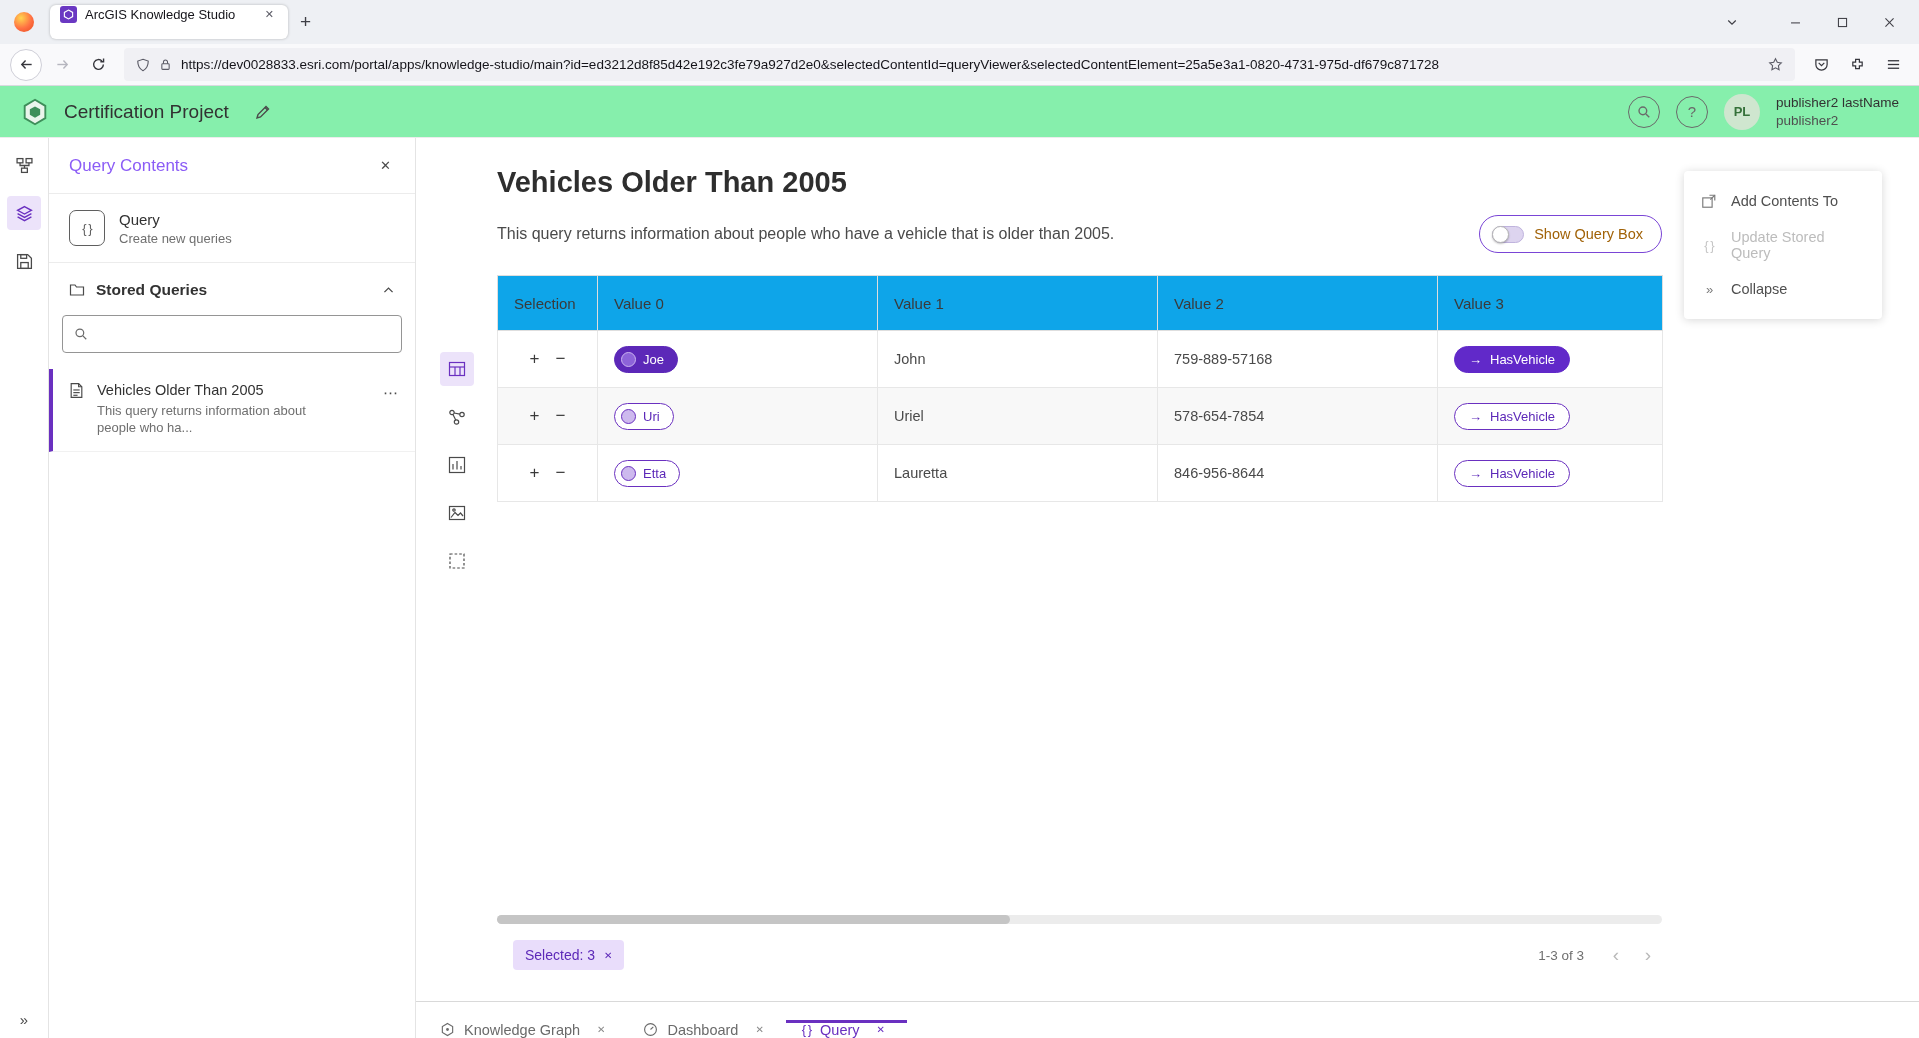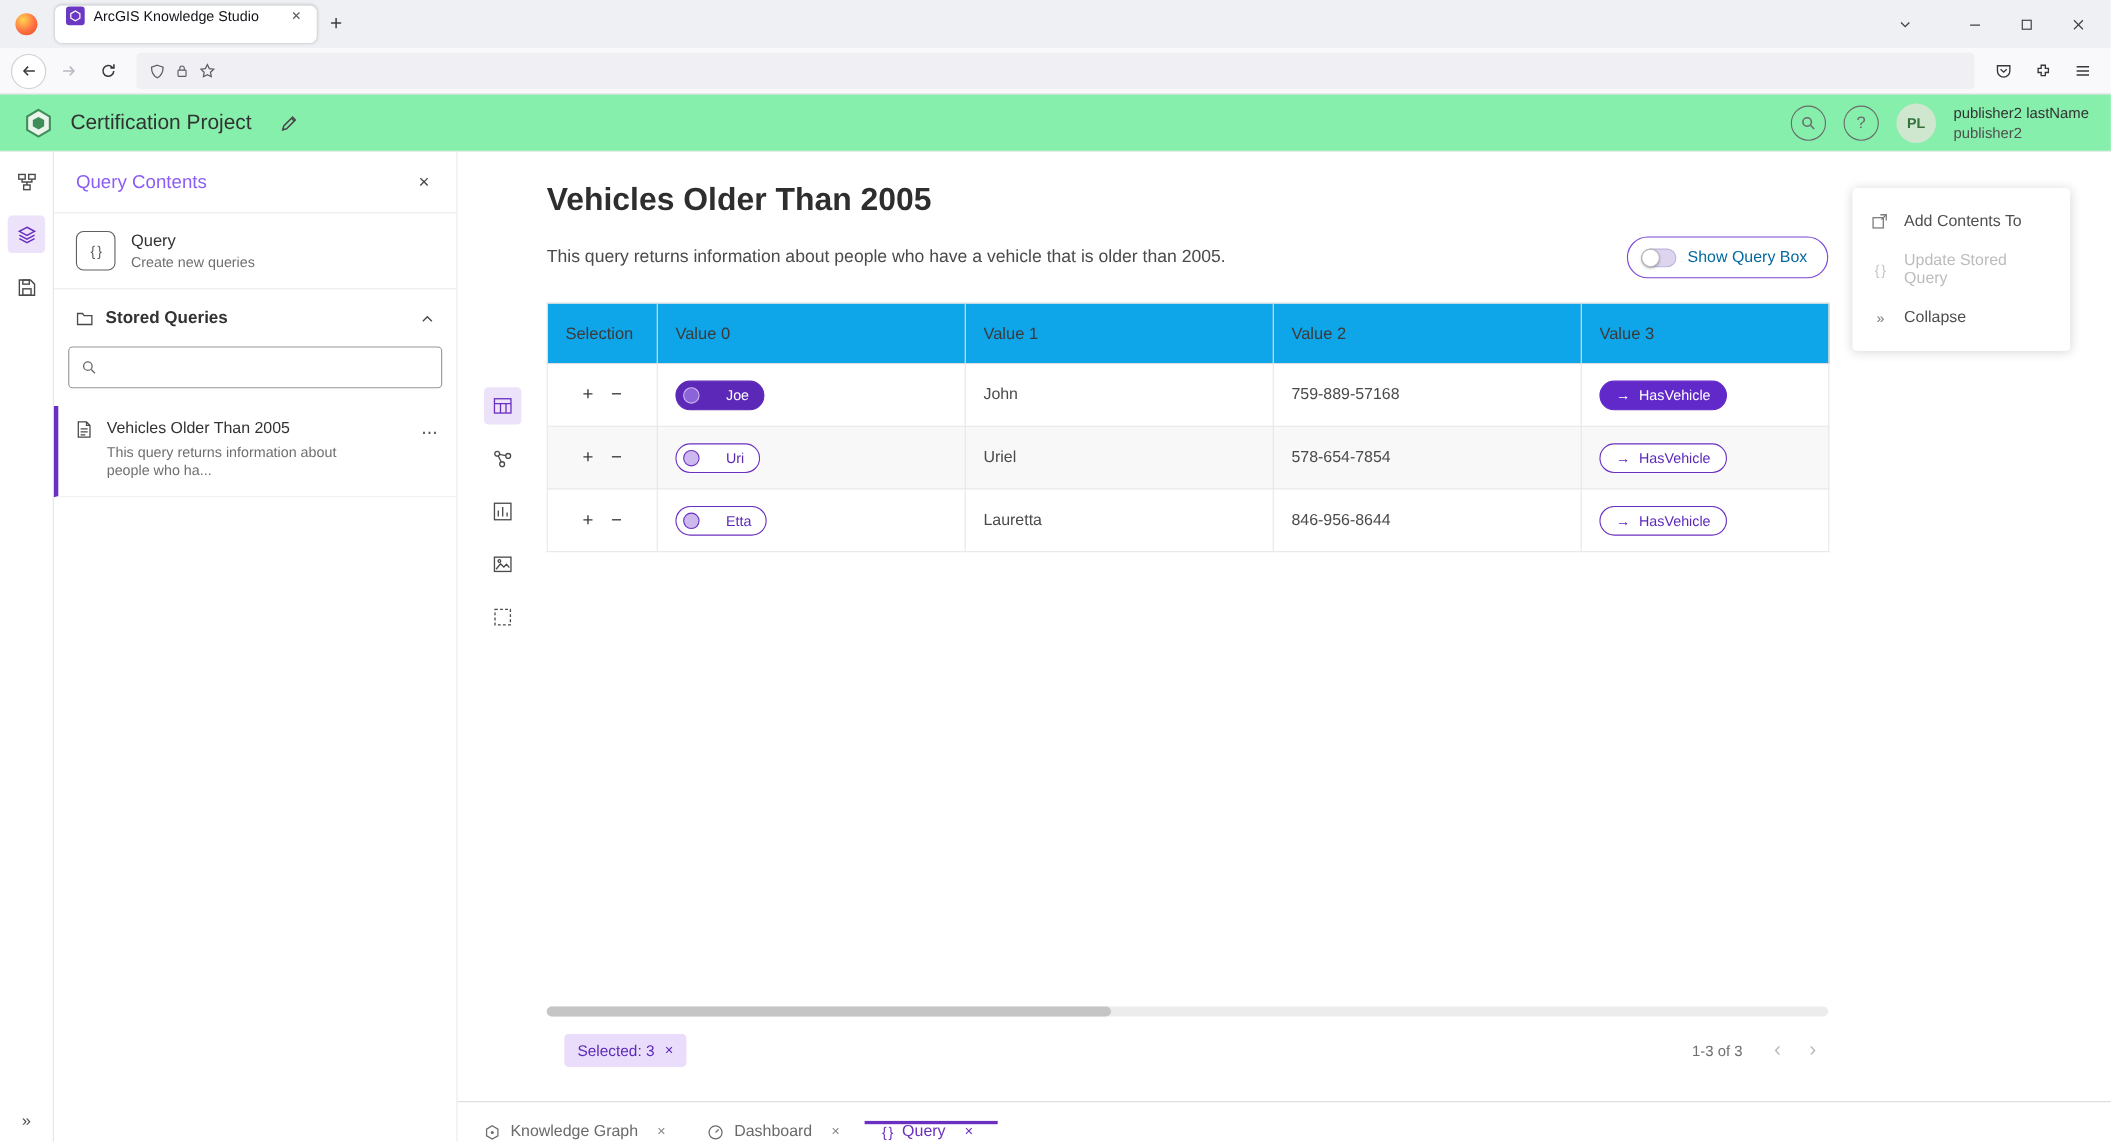--- a/index.html
+++ b/index.html
@@ -67,39 +67,39 @@
   .si-desc { font-size:13px; color:#6f6f6f; line-height:1.3; max-width:218px; }
   .si-menu { margin-left:auto; color:#4a4a4a; font-size:15px; letter-spacing:1px; padding:2px 4px; }
 
   
   .main-wrap { flex:1; display:flex; flex-direction:column; min-width:0; }
   .main { flex:1; position:relative; display:flex; flex-direction:column; min-height:0; background:#fff; }
   .main-head { padding:28px 0 0 81px; }
   .main-title { font-size:29px; font-weight:700; color:#2e2e2e; margin-bottom:16px; }
   .sub-row { width:1165px; display:flex; align-items:center; justify-content:space-between; }
   .main-sub { font-size:16px; color:#4a4a4a; }
-  .toggle-pill { height:38px; border:1px solid #7a45d6; border-radius:19px; display:flex; align-items:center; gap:10px; padding:0 18px 0 12px; color:#0369a1; font-size:14.5px; background:#fff; }
+  .toggle-pill { height:38px; border:1px solid #7a45d6; border-radius:19px; display:flex; align-items:center; gap:10px; padding:0 18px 0 12px; color:#a16207; font-size:14.5px; background:#fff; }
   .switch { width:32px; height:17px; border-radius:9px; background:#ddd4ef; border:1px solid #bfb3dd; position:relative; }
   .switch .knob { width:17px; height:17px; border-radius:50%; background:#fff; border:1px solid #b5b5b5; position:absolute; left:-1px; top:-1px; box-shadow:0 1px 2px rgba(0,0,0,.25); }
 
   .workspace { flex:1; display:flex; margin-top:22px; min-height:0; }
   .toolstrip { width:81px; padding-top:77px; display:flex; flex-direction:column; align-items:center; gap:14px; flex:0 0 auto; }
   .tool-icon { width:34px; height:34px; border-radius:4px; display:flex; align-items:center; justify-content:center; color:#4a4a4a; }
   .tool-icon.active { background:#ece3fa; color:#6a30c0; }
 
   .table-col { width:1165px; display:flex; flex-direction:column; padding-bottom:24px; min-height:0; }
   table { border-collapse:collapse; width:100%; table-layout:fixed; }
   th { background:#0ea5e9; border:1px solid #dedede; height:55px; text-align:left; padding:0 16px; font-weight:400; color:#3a3a3a; font-size:15px; }
   td { border:1px solid #e7e7e7; height:57px; padding:0 16px; color:#4a4a4a; font-size:14.5px; background:#fff; }
   tr.alt td { background:#f8f8f8; }
   td.sel-cell { text-align:center; }
   .pm { display:inline-flex; gap:16px; justify-content:center; }
   .pm span { color:#3a3a3a; font-size:17px; cursor:default; }
 
-  .pill { display:inline-flex; align-items:center; gap:24px; height:27px; border-radius:14px; padding:0 13px 0 6px; border:1px solid #6a30c0; color:#5c28b8; background:#fff; font-size:13px; }
+  .pill { display:inline-flex; align-items:center; gap:7px; height:27px; border-radius:14px; padding:0 13px 0 6px; border:1px solid #6a30c0; color:#5c28b8; background:#fff; font-size:13px; }
   .pill .dot { width:15px; height:15px; border-radius:50%; background:#cdb9ee; border:1.5px solid #6a30c0; flex:0 0 auto; }
   .pill.filled { background:#5c28b8; color:#fff; border-color:#5c28b8; }
   .pill.filled .dot { background:#8d63d9; border-color:#cbb4f0; }
   .rel-pill { display:inline-flex; align-items:center; gap:8px; height:27px; border-radius:14px; padding:0 14px; border:1px solid #6a30c0; color:#5c28b8; background:#fff; font-size:13px; }
   .rel-pill.filled { background:#6129c9; color:#fff; border-color:#6129c9; }
   .rel-arrow { font-size:13px; }
 
   .flex-spacer { flex:1; }
   .hscroll { height:9px; background:#ececec; border-radius:5px; position:relative; margin-bottom:9px; }
   .hscroll .thumb { position:absolute; left:0; top:0; height:9px; width:44%; background:#c5c5c5; border-radius:5px; }
@@ -194,20 +194,21 @@
         <svg width="14" height="14" viewBox="0 0 16 16" fill="none" stroke="#5b5b66" stroke-width="1.3">
             <path d="M8 1.5 L14 3.5 C14 9 12 12.5 8 14.5 C4 12.5 2 9 2 3.5 Z"></path>
           </svg>
       </span>
       <span>
         <svg width="13" height="13" viewBox="0 0 16 16" fill="none" stroke="#5b5b66" stroke-width="1.3">
             <rect x="3.5" y="7" width="9" height="7" rx="1"></rect>
             <path d="M5.5 7 V5 a2.5 2.5 0 0 1 5 0 V7"></path>
           </svg>
       </span>
+      <span class="url-text">https://dev0028833.esri.com/portal/apps/knowledge-studio/main?id=ed3212d8f85d42e192c3fe79a927d2e0&amp;selectedContentId=queryViewer&amp;selectedContentElement=25a5e3a1-0820-4731-975d-df679c871728</span>
       <span>
         <svg width="15" height="15" viewBox="0 0 16 16" fill="none" stroke="#5b5b66" stroke-width="1.2">
             <path d="M8 1.8 L9.9 5.7 14.2 6.3 11.1 9.3 11.8 13.6 8 11.6 4.2 13.6 4.9 9.3 1.8 6.3 6.1 5.7 Z"></path>
           </svg>
       </span>
     </div>
     <div class="nav-icon">
       <svg width="15" height="15" viewBox="0 0 16 16" fill="none" stroke="#36363c" stroke-width="1.3">
           <path d="M2 3 H14 V8 a6 6 0 0 1 -12 0 Z"></path>
           <path d="M5 6.3 L8 9.2 L11 6.3"></path>

